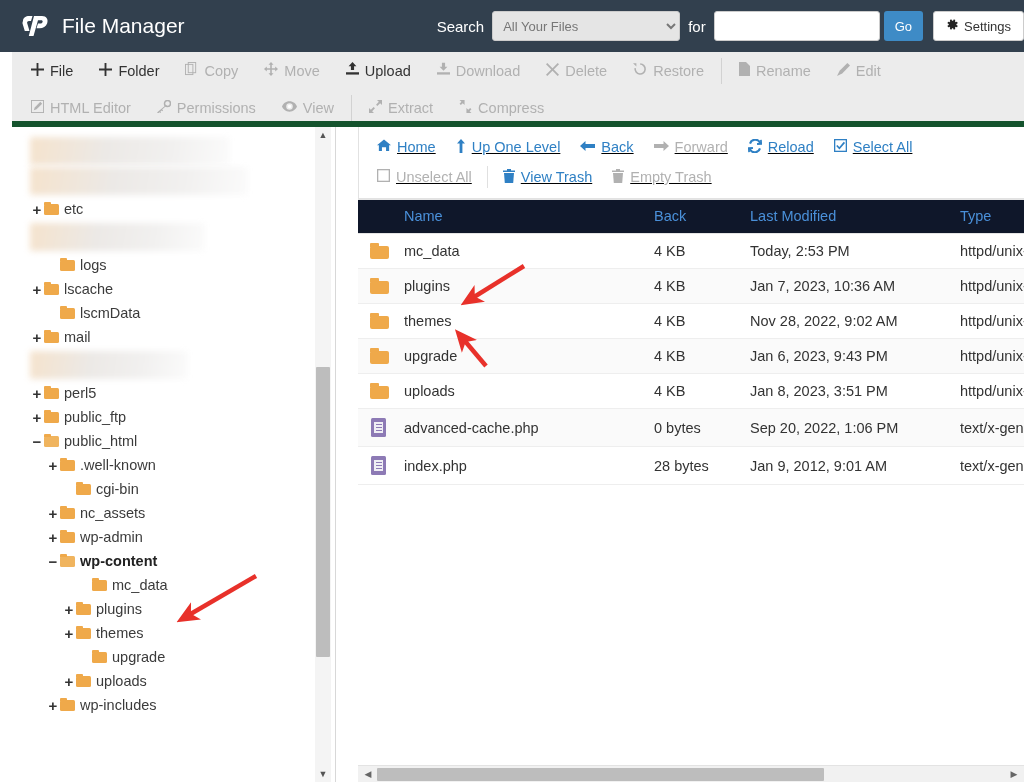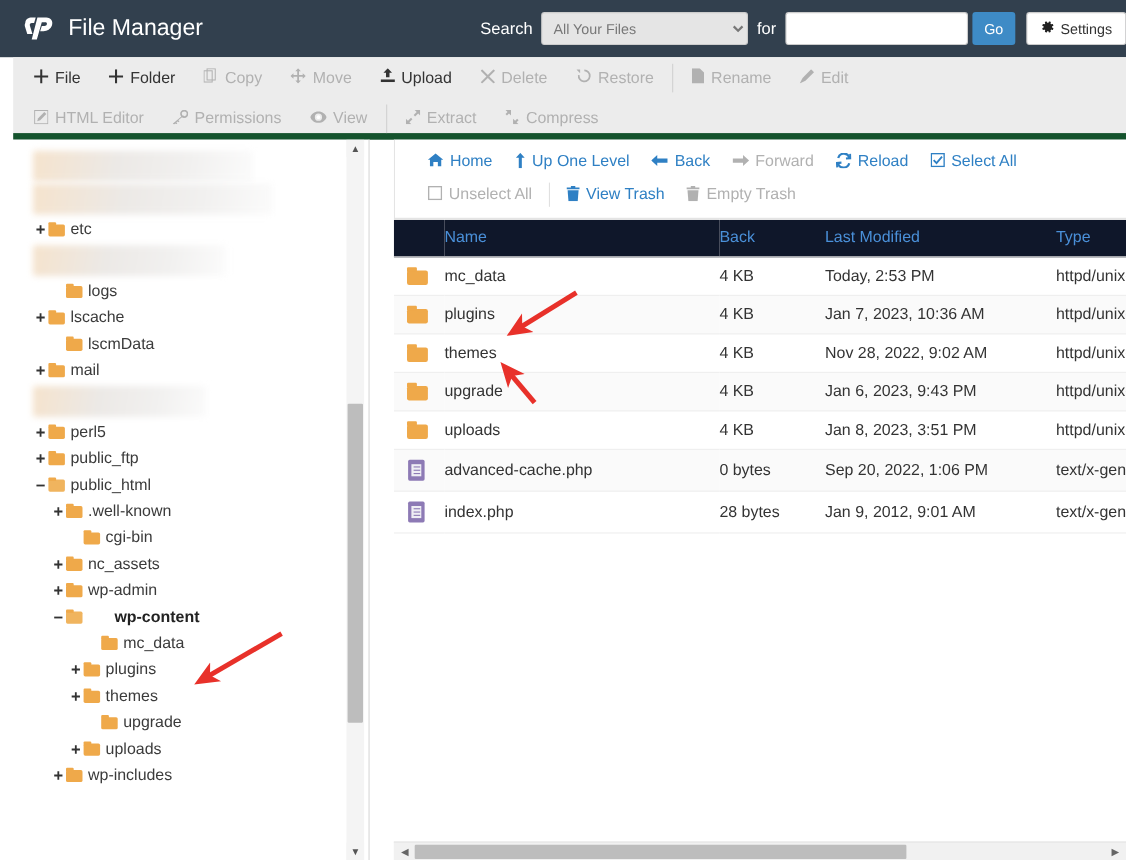--- a/index.html
+++ b/index.html
@@ -94,21 +94,21 @@
   }
   .tfolder::before {
     content: ""; position: absolute; left: 0; top: 1px;
     width: 15px; height: 11px; background: #efa94a; border-radius: 1.5px;
   }
   .tfolder::after {
     content: ""; position: absolute; left: 0; top: -1px;
     width: 7px; height: 3px; background: #efa94a; border-radius: 1px 1px 0 0;
   }
   .tfolder.open::before { background: #f0b45e; }
-  .tnode.bold .tlabel { font-weight: bold; color: #222; margin-left: 24px; }
+  .tnode.bold .tlabel { font-weight: bold; color: #222; }
   .tlabel { line-height: 1; }
   .redacted {
     height: 28px; border-radius: 2px; margin: 2px 0;
     background: linear-gradient(100deg,#f5e3cd 0%, #ece9e6 38%, #f1f0ef 70%, #fbfbfb 100%);
     filter: blur(3px);
   }
   .tree-panel .sb-track {
     position: absolute; right: 4px; top: 0; width: 16px; height: 655px;
     background: #f4f4f4;
   }
@@ -124,21 +124,21 @@
     border-radius: 1px; cursor: pointer;
   }
 
   
   .list-panel {
     position: absolute; left: 358px; top: 127px; width: 666px; height: 655px;
     background: #fff; overflow: hidden;
   }
   .list-toolbar {
     border: 1px solid #e2e2e2; border-top: none; border-right: none;
-    background: #fff; padding: 5px 0 6px 12px;
+    background: #fff; padding: 5px 0 6px 0; text-decoration: underline;
   }
   .listrow { display: flex; align-items: center; height: 30px; padding-left: 8px; }
   .lbtn {
     display: flex; align-items: center; gap: 6px;
     padding: 0 10px; height: 26px; font-size: 14.5px;
     color: #2f80c4; cursor: pointer; white-space: nowrap;
   }
   .lbtn.disabled { color: #b1b1b1; cursor: default; }
   .lbtn .ic { font-size: 13px; }
   .lsep { width: 1px; height: 22px; background: #e0e0e0; margin: 0 5px; }
@@ -269,20 +269,27 @@
               <path fill="#b1b1b1" d="M7 0l2.5 2.8H7.8v3.4h3.4V4.5L14 7l-2.8 2.5V7.8H7.8v3.4h1.7L7 14l-2.5-2.8h1.7V7.8H2.8v1.7L0 7l2.8-2.5v1.7h3.4V2.8H4.5z"></path>
             </svg></span>
         <span>Move</span>
       </div>
       <div class="tool">
         <span class="ic"><svg width="13" height="14" viewBox="0 0 14 15">
               <path fill="#333" d="M7 0L2.8 4.5h2.5v4.2h3.4V4.5h2.5z"></path>
               <rect x="0" y="11" width="14" height="2.5" fill="#333"></rect>
             </svg></span>
         <span>Upload</span>
+      </div>
+      <div class="tool disabled">
+        <span class="ic"><svg width="13" height="14" viewBox="0 0 14 15">
+              <path fill="#b1b1b1" d="M7 9.5L2.8 5h2.5V.8h3.4V5h2.5z"></path>
+              <rect x="0" y="11" width="14" height="2.5" fill="#b1b1b1"></rect>
+            </svg></span>
+        <span>Download</span>
       </div>
       <div class="tool disabled">
         <span class="ic"><svg width="13" height="13" viewBox="0 0 14 14">
               <path fill="#b1b1b1" d="M1.4 0L7 5.6 12.6 0 14 1.4 8.4 7 14 12.6 12.6 14 7 8.4 1.4 14 0 12.6 5.6 7 0 1.4z"></path>
             </svg></span>
         <span>Delete</span>
       </div>
       <div class="tool disabled">
         <span class="ic"><svg width="14" height="14" viewBox="0 0 14 14">
               <path fill="none" stroke="#b1b1b1" stroke-width="1.6" d="M2.2 6.2a5 5 0 105-4.2"></path>

